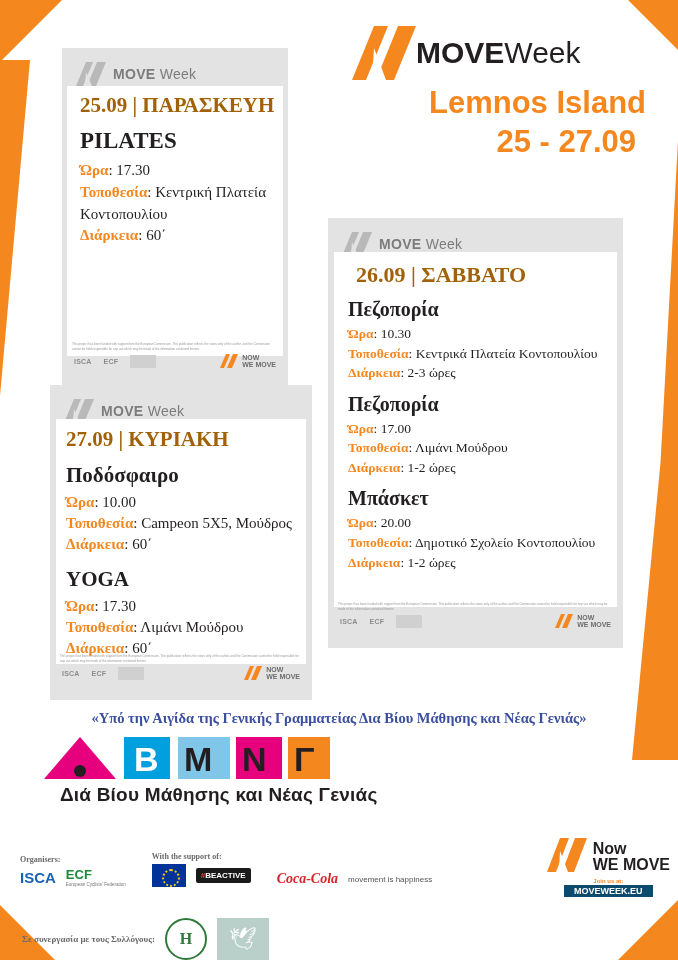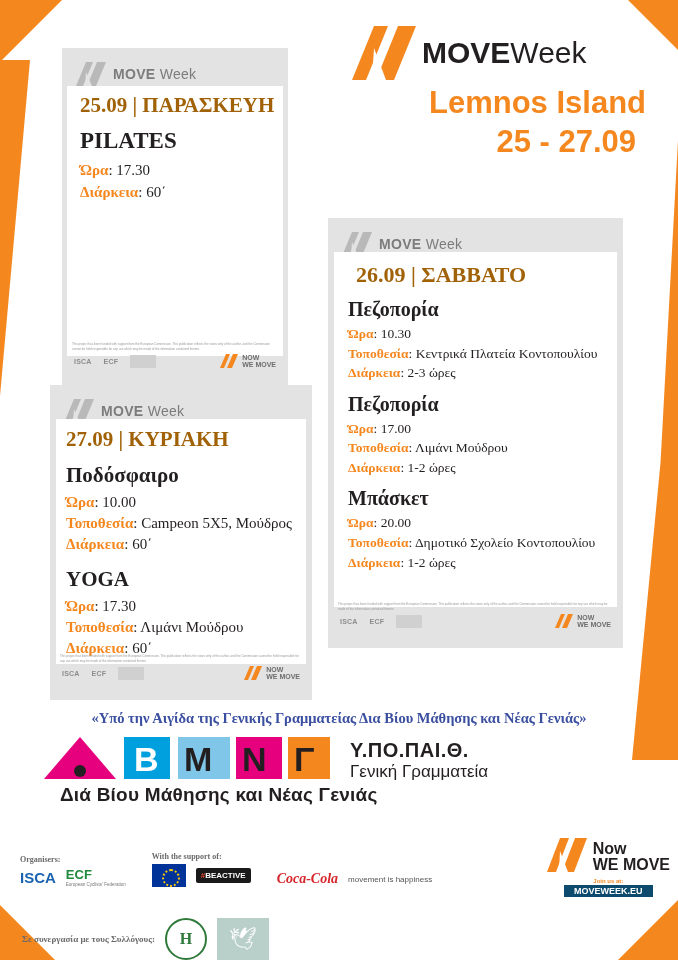--- a/index.html
+++ b/index.html
@@ -51,21 +51,21 @@
     clip-path: polygon(0 0, 100% 0, 0 60%);
   }
 
   
   .poster-header {
     position: absolute;
     left: 352px; top: 26px;
     width: 306px;
     text-align: left;
   }
-  .hdr-row { display: flex; align-items: center; gap: 6px; }
+  .hdr-row { display: flex; align-items: center; gap: 0; }
   .chevron-logo {
     width: 64px; height: 54px;
     position: relative;
     flex: none;
   }
   .chevron-logo svg { display: block; }
   .brand-text {
     font-size: 30px;
     letter-spacing: 0px;
     color: #231f20;
@@ -322,20 +322,21 @@
     </span>
     <span class="mini-text">
       <span>MOVE</span><span class="mt2"> Week</span>
     </span>
   </div>
   <div class="card-date">25.09 | ΠΑΡΑΣΚΕΥΗ</div>
   <div class="card-body">
     <div class="act-block">
       <div class="act-title">PILATES</div>
       <div class="act-line"><span class="lbl">Ώρα</span><span>: 17.30</span></div>
+      <div class="act-line"><span class="lbl">Τοποθεσία</span><span>: Κεντρική Πλατεία Κοντοπουλίου</span></div>
       <div class="act-line"><span class="lbl">Διάρκεια</span><span>: 60΄</span></div>
     </div>
   </div>
   <div class="card-footer">
     <div class="cf-line">This project has been funded with support from the European Commission. This publication reflects the views only of the author, and the Commission cannot be held responsible for any use which may be made of the information contained therein.</div>
     <div class="cf-logos">
       <span class="cf-logo">ISCA</span>
       <span class="cf-logo">ECF</span>
       <span class="cf-box"></span>
       <span class="cf-nwm">
@@ -472,24 +473,20 @@
       <rect x="88" y="2" width="46" height="42" fill="#00A0DF"></rect>
       <text x="98" y="36" font-family="Liberation Sans, sans-serif" font-size="34" font-weight="bold" fill="#ffffff">B</text>
       <rect x="142" y="2" width="52" height="42" fill="#7FC6E8"></rect>
       <text x="148" y="36" font-family="Liberation Sans, sans-serif" font-size="34" font-weight="bold" fill="#231f20">M</text>
       <rect x="200" y="2" width="46" height="42" fill="#E6007E"></rect>
       <text x="206" y="36" font-family="Liberation Sans, sans-serif" font-size="34" font-weight="bold" fill="#231f20">N</text>
       <rect x="252" y="2" width="42" height="42" fill="#F5871F"></rect>
       <text x="258" y="36" font-family="Liberation Sans, sans-serif" font-size="34" font-weight="bold" fill="#231f20">Γ</text>
     </svg>
   </span>
-  <span class="min-right">
-    <div class="min-l1">Υ.ΠΟ.ΠΑΙ.Θ.</div>
-    <div class="min-l2">Γενική Γραμματεία</div>
-  </span>
 </div>
 <div class="gsdvm-sub">Διά Βίου Μάθησης και Νέας Γενιάς</div>
 
 <div class="sponsors">
   <div class="spon-row">
     <div class="spon-group">
       <div class="spon-label">Organisers:</div>
       <div class="spon-items">
         <span class="isca">ISCA</span>
         <span class="ecf">

